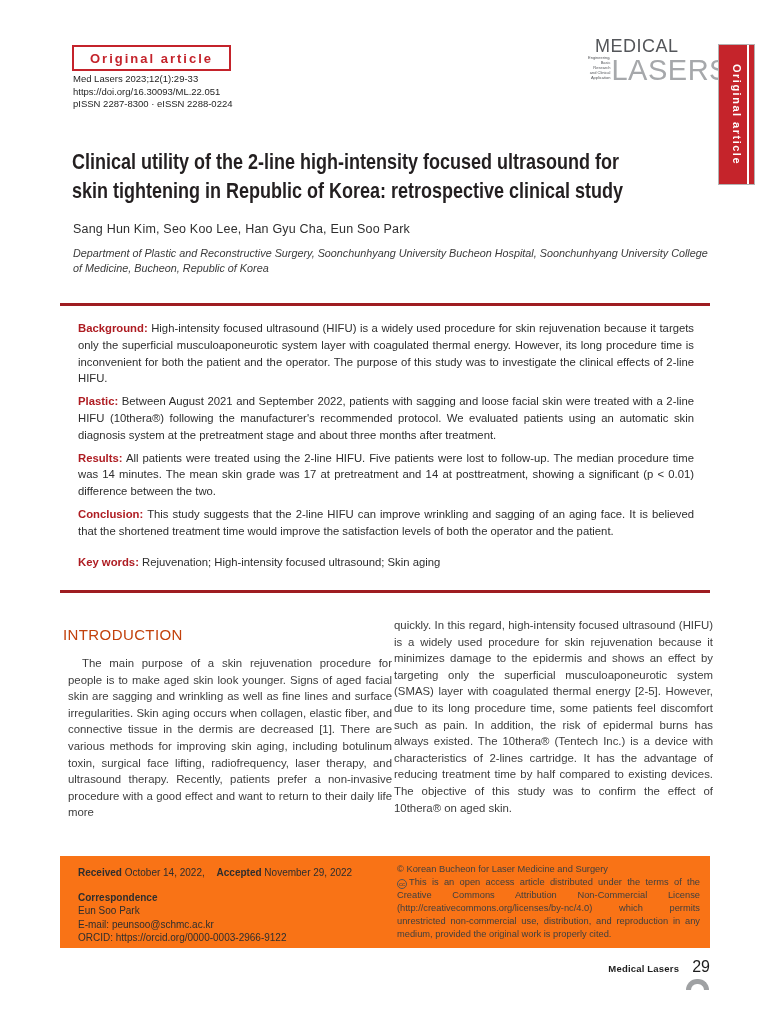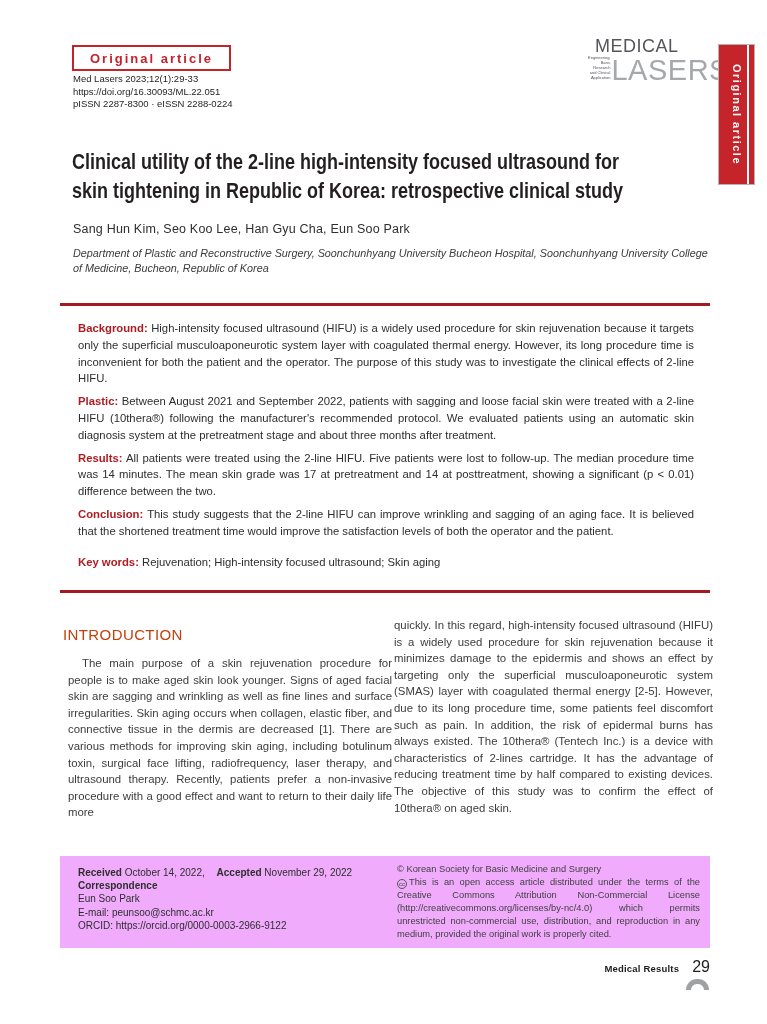--- a/index.html
+++ b/index.html
@@ -53,25 +53,25 @@
   }
   .abstract p { font-size:11.3px; line-height:16.8px; text-align:justify; color:#2d2d2d; margin-bottom:6px; }
   .abs-label { color:#ae1c22; font-weight:bold; }
   .keywords { margin-top:14px !important; }
   
   .intro-heading { position:absolute; left:63px; top:626px; font-size:15px; font-weight:normal; letter-spacing:0.4px; color:#c2410c; }
   .col { position:absolute; font-size:11.4px; line-height:16.6px; text-align:justify; color:#3c3c3c; }
   .col-left  { left:60px;  top:655px; width:324px; text-indent:14px;margin-left:8px; }
   .col-right { left:394px; top:617px; width:319px; }
   
-  .footer-box { position:absolute; left:60px; top:856px; width:650px; height:92px; background:#f0abfc; }
+  .footer-box { position:absolute; left:60px; top:856px; width:650px; height:92px; background:#f97316; }
   .fb-left { position:absolute; left:18px; top:10px; font-size:10px; line-height:13.2px; color:#2e2e2e; }
   .fb-left b { font-weight:bold; }
   .sp { display:inline-block; width:9px; }
-  .corr-block { margin-top:0; }
+  .corr-block { margin-top:12px; }
   .fb-right { position:absolute; left:337px; top:7px; width:303px; font-size:9.3px; line-height:12.9px; color:#3f3f3f; text-align:justify; }
   .cc-icon {
     display:inline-block; width:10px; height:10px; border:1px solid #555; border-radius:50%;
     font-size:6px; line-height:8px; text-align:center; vertical-align:-1px; margin-right:2px; color:#444;
   }
   
   .page-footer { position:absolute; left:540px; top:958px; width:170px; text-align:right; }
   .pf-row { display:flex; justify-content:flex-end; align-items:baseline; gap:13px; }
   .pf-journal { font-size:9.5px; font-weight:bold; color:#1d1d1d; letter-spacing:0.2px; }
   .pf-num { font-size:16px; color:#1d1d1d; }
@@ -136,26 +136,26 @@
         <span>November 29, 2022</span>
       </div>
       <div class="corr-block">
         <b>Correspondence</b>
         <div>Eun Soo Park</div>
         <div>E-mail: peunsoo@schmc.ac.kr</div>
         <div>ORCID: https://orcid.org/0000-0003-2966-9122</div>
       </div>
     </div>
     <div class="fb-right">
-      <div>© Korean Society for Basic Medicine and Surgery</div>
+      <div>© Korean Bucheon for Laser Medicine and Surgery</div>
       <div><span class="cc-icon">cc</span><span>This is an open access article distributed under the terms of the Creative Commons Attribution Non-Commercial License (http://creativecommons.org/licenses/by-nc/4.0) which permits unrestricted non-commercial use, distribution, and reproduction in any medium, provided the original work is properly cited.</span></div>
     </div>
   </div>
 
   <div class="page-footer">
     <div class="pf-row">
-      <span class="pf-journal">Medical Results</span>
+      <span class="pf-journal">Medical Lasers</span>
       <span class="pf-num">29</span>
     </div>
     <div class="pf-arc"></div>
   </div>
 
 </div>
 
 </body></html>

